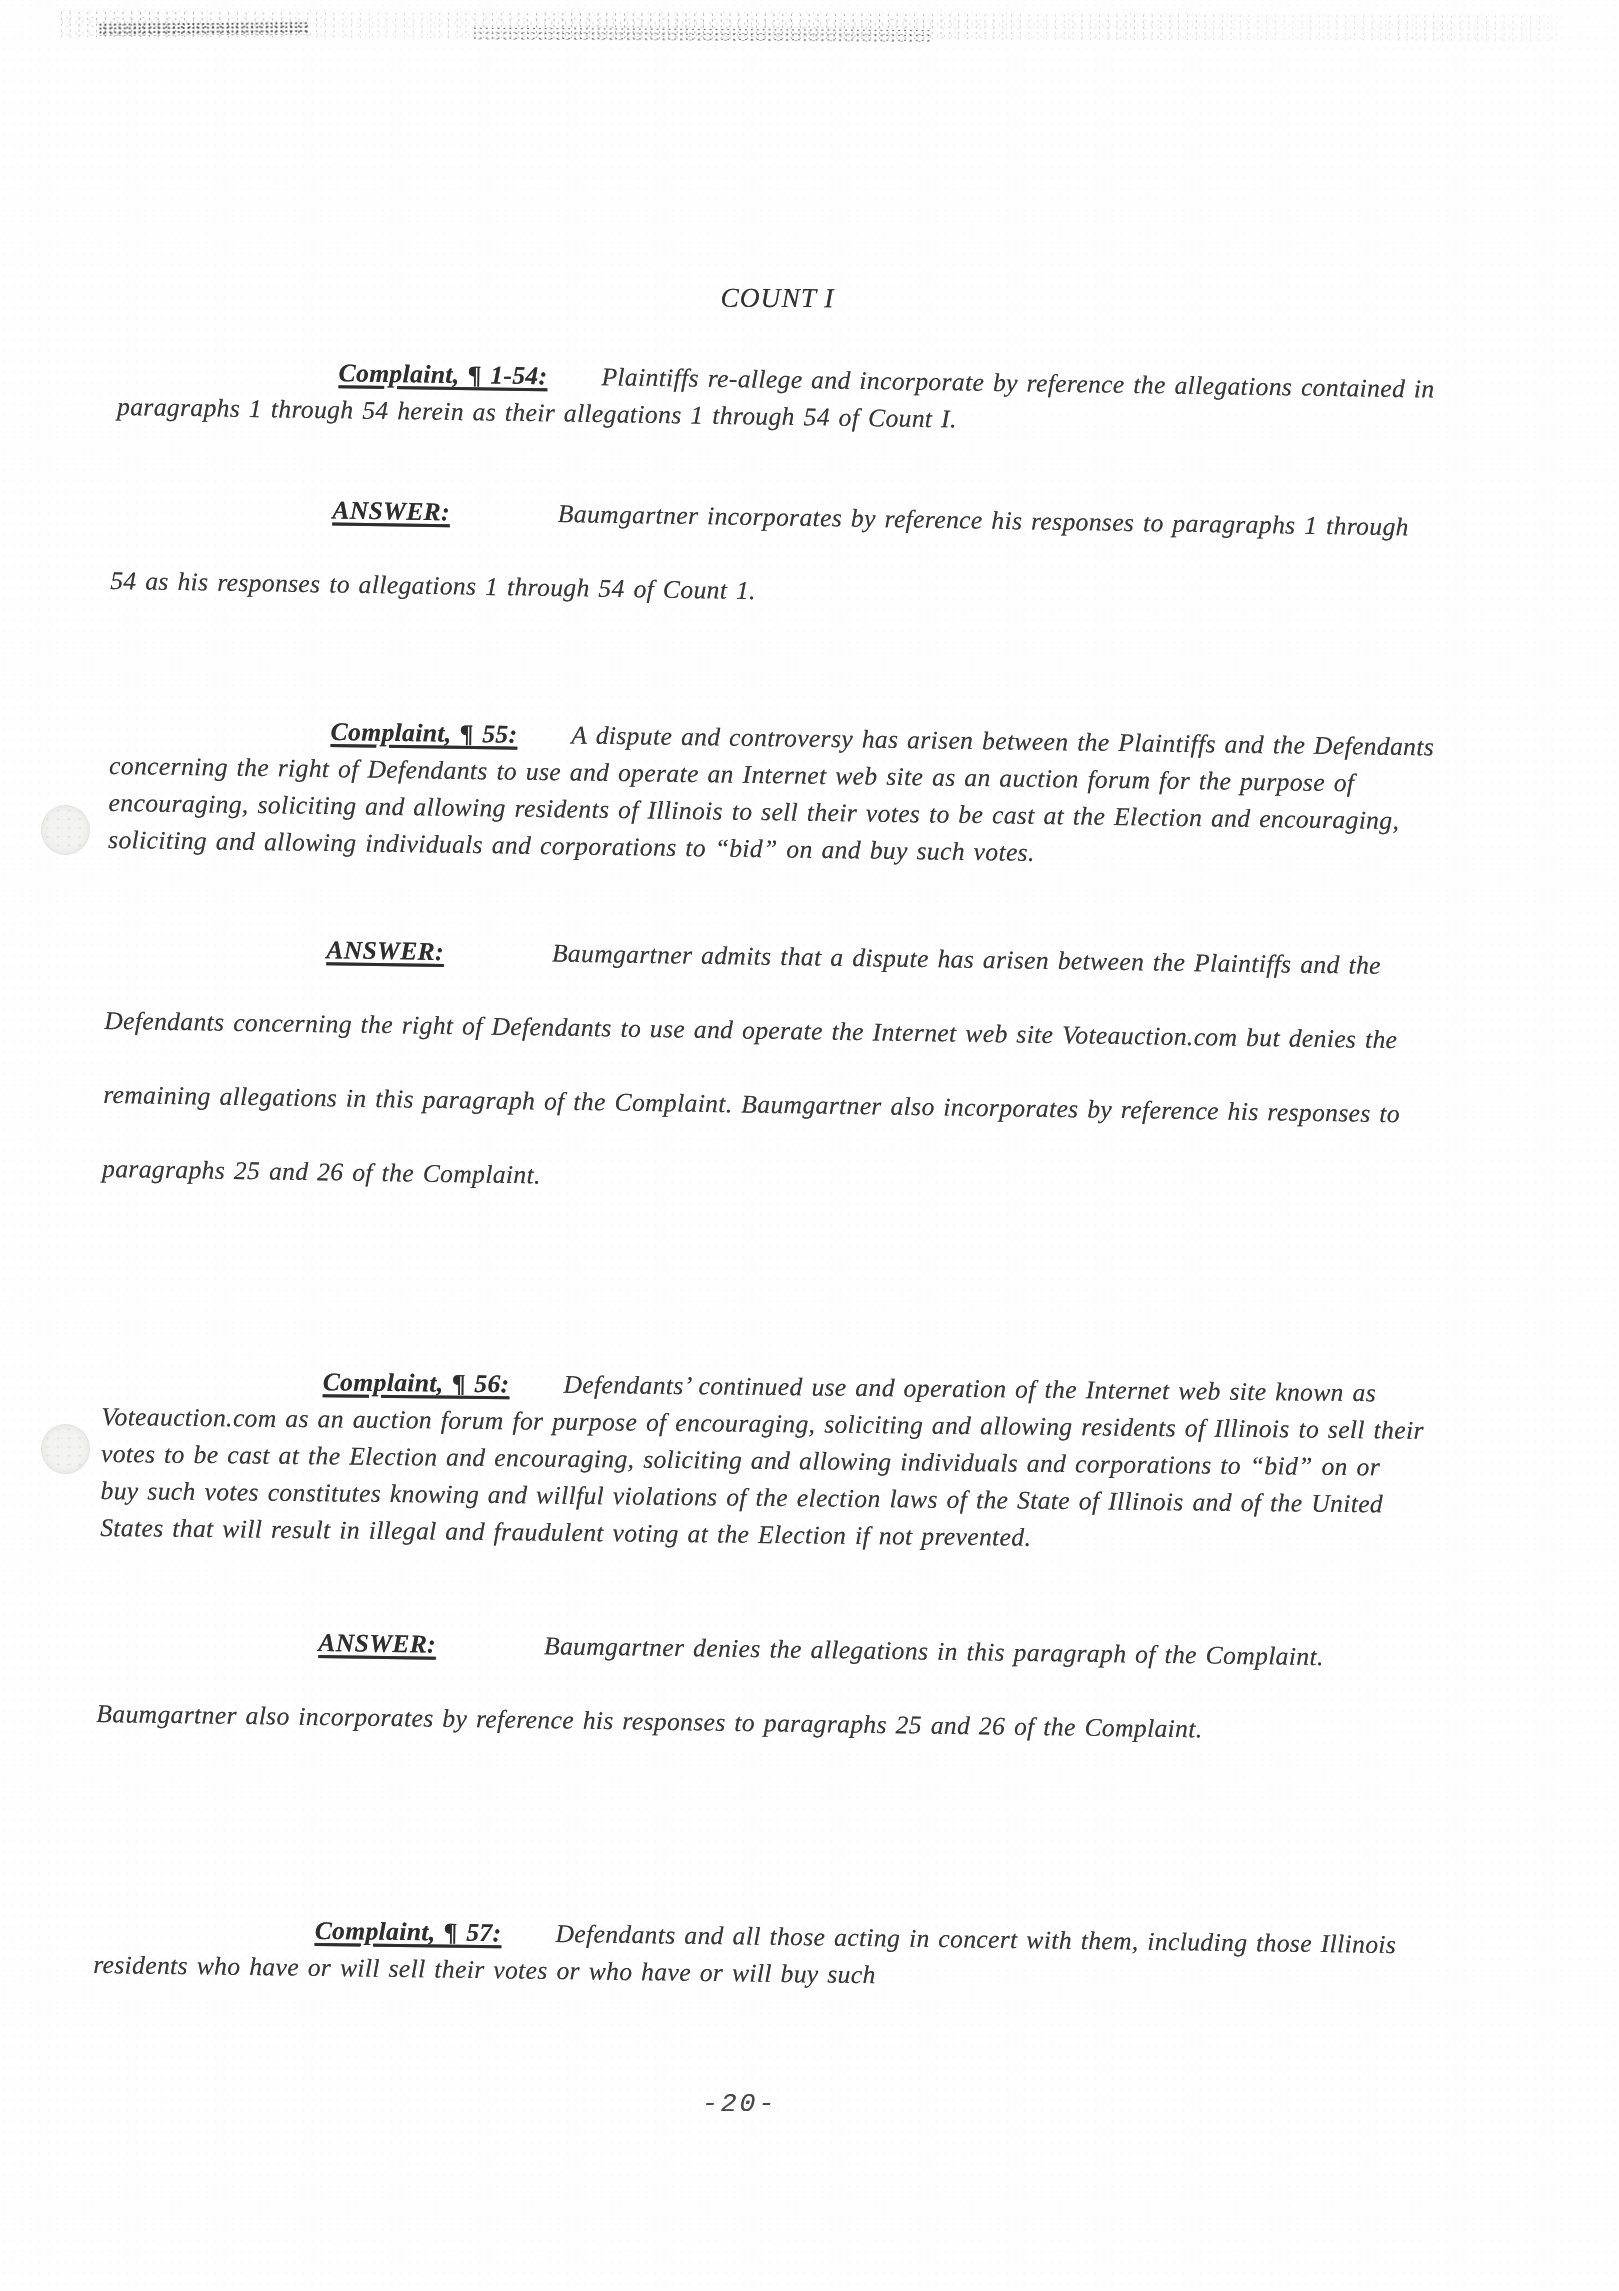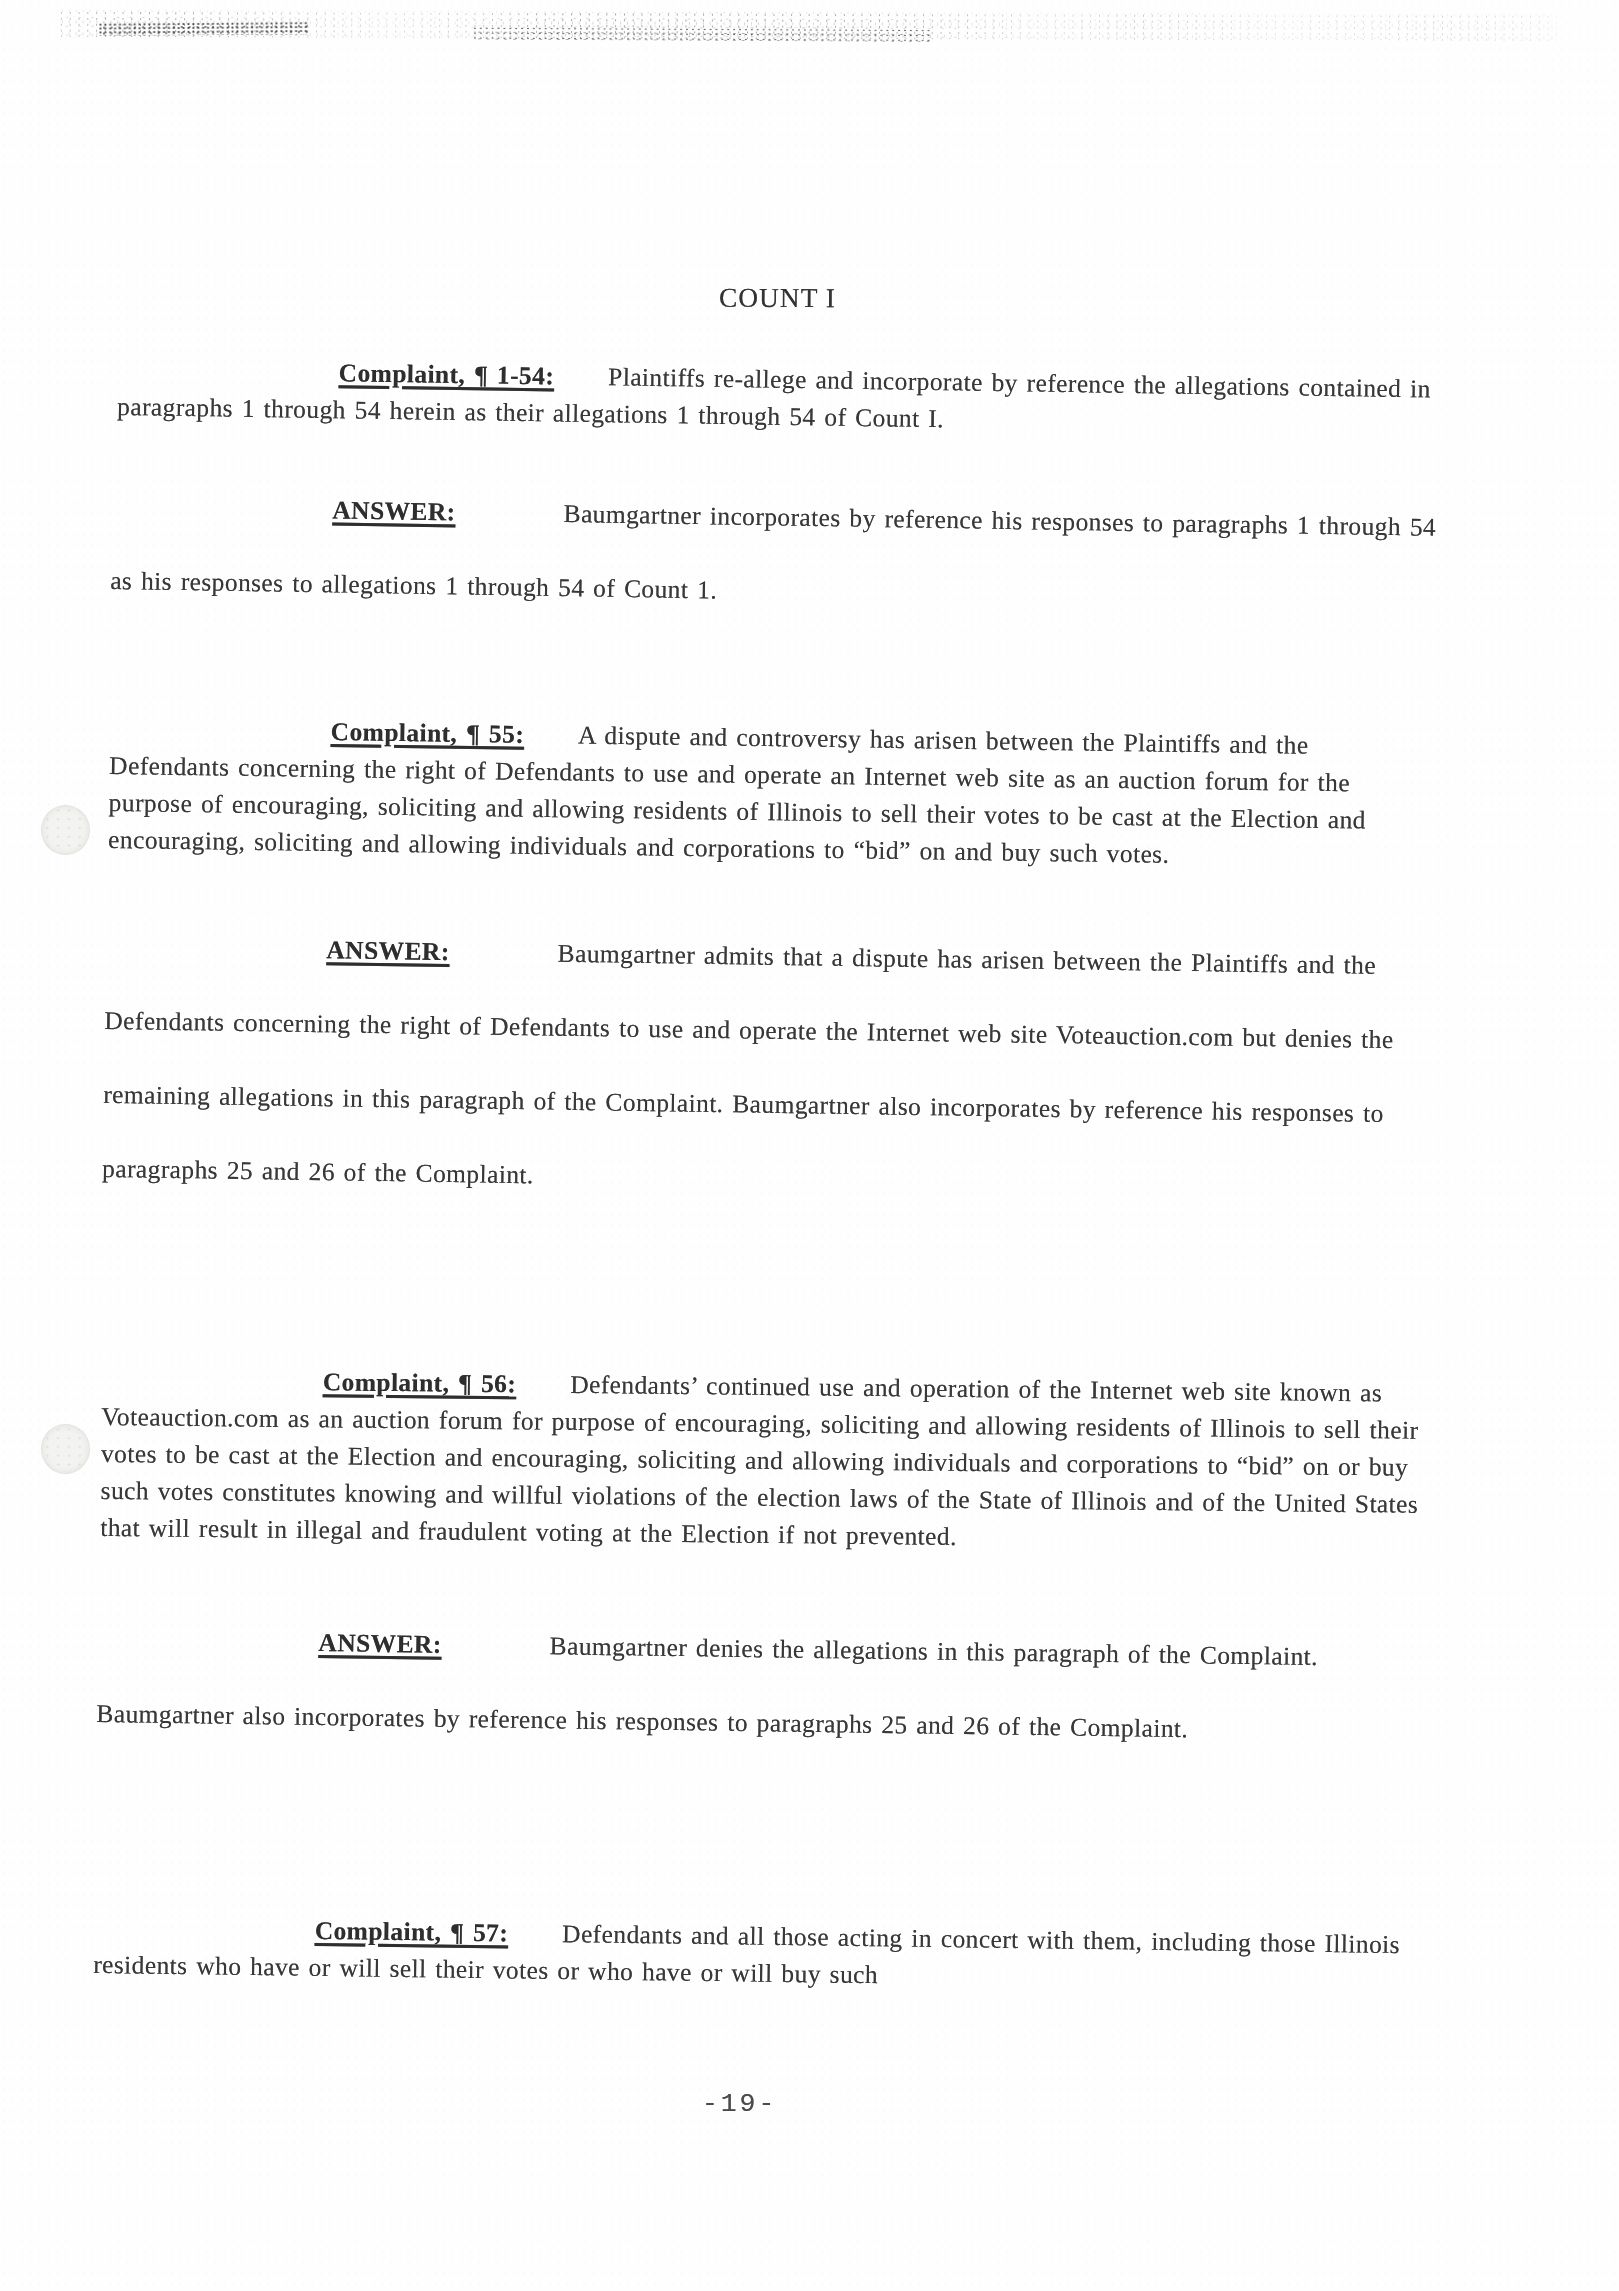--- a/index.html
+++ b/index.html
@@ -8,20 +8,21 @@
     background:#fefefe;
     overflow:hidden;
     font-family:"Liberation Serif", serif;
     position:relative;
   }
   .page{
     position:absolute;inset:0;
     background:
       radial-gradient(rgba(150,150,150,0.035) 1px, transparent 1.3px);
     background-size:8.8px 10.8px;
+    font-style:italic;
   }
   
   .noise-band{
     position:absolute;top:11.8px;left:57px;width:1500px;height:27.4px;
     background-image:
       radial-gradient(rgba(50,50,50,0.50) 0.9px, transparent 1.2px),
       radial-gradient(rgba(60,60,60,0.32) 0.8px, transparent 1.1px),
       radial-gradient(rgba(40,40,40,0.22) 0.7px, transparent 1px);
     background-size:8.8px 5.9px, 12.7px 8.8px, 6.9px 11.8px;
     background-position:0 0, 3.9px 2.9px, 2px 5.9px;
@@ -146,16 +147,16 @@
       <span class="hd">ANSWER:</span><span>Baumgartner denies the allegations in this paragraph of the Complaint.  Baumgartner also incorporates by reference his responses to paragraphs 25 and 26 of the Complaint.</span>
     </p>
   </div>
 
   <div class="block complaint" style="top:1909px;left:94px;transform:rotate(0.75deg);">
     <p>
       <span class="hd">Complaint, ¶ 57:</span><span>Defendants and all those acting in concert with them, including those Illinois residents who have or will sell their votes or who have or will buy such</span>
     </p>
   </div>
 
-  <div class="page-number">-19-</div>
+  <div class="page-number">-20-</div>
 
 </div>
 
 
 </body></html>

